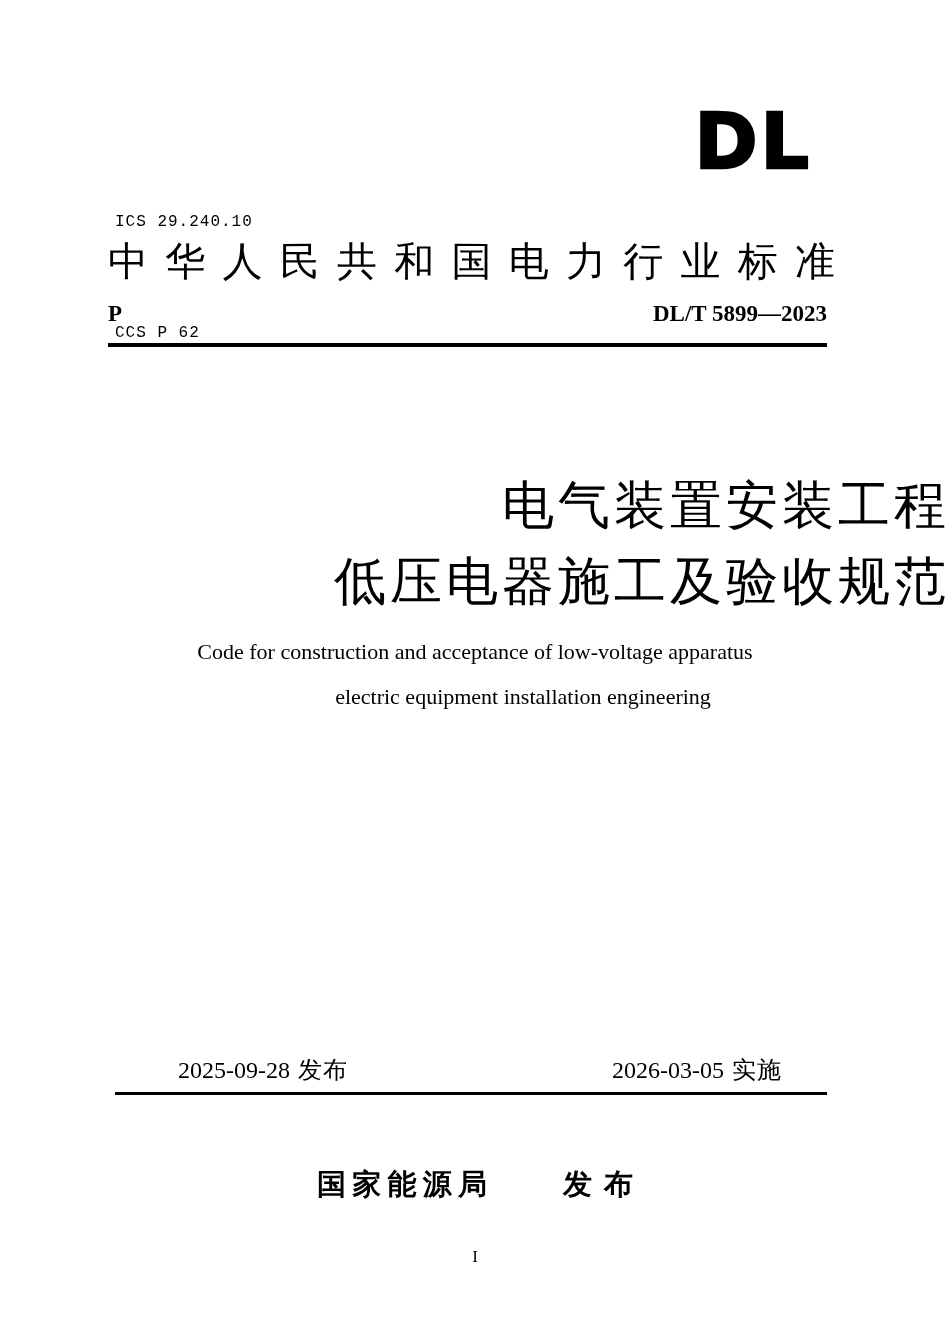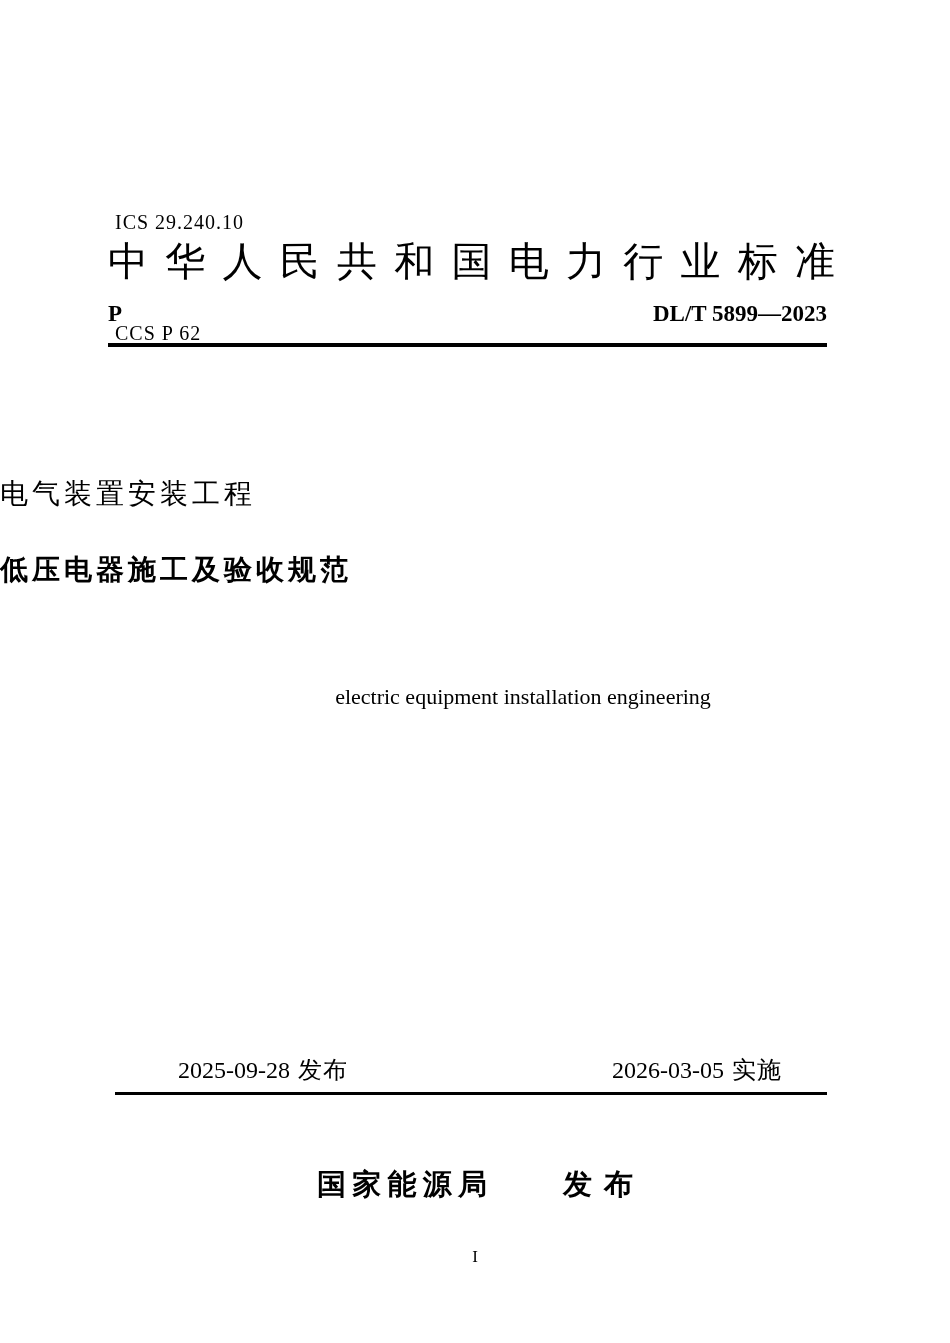--- a/index.html
+++ b/index.html
@@ -13,22 +13,22 @@
     color: #000000;
     font-family: "Liberation Serif", serif;
     overflow: hidden;
   }
 
   
   .meta-block {
     position: absolute;
     left: 115px;
     top: 130px;
-    font-family: Liberation Serif, serif;
-    font-size: 20px;
+    font-family: Liberation Mono, monospace;
+    font-size: 16px;
     line-height: 37px;
     letter-spacing: 1px;
     white-space: pre;
   }
 
   
   .dl-logo {
     position: absolute;
     top: 104px;
     right: 138px;
@@ -74,28 +74,28 @@
     top: 343px;
     width: 719px;
     height: 4px;
     background: #000000;
   }
 
   .title-cn {
     position: absolute;
     left: 0;
     width: 100%;
-    text-align: left;
-    font-family: "Liberation Serif", serif;
-    font-size: 28px;
+    text-align: right;
+    font-family: "Liberation Serif", serif;
+    font-size: 52px;
     letter-spacing: 4px;
     line-height: 1;
   }
   .title-cn-1 { top: 480px; }
-  .title-cn-2 { top: 556px; font-weight: bold; }
+  .title-cn-2 { top: 556px; }
 
   .title-en {
     position: absolute;
     left: 0;
     width: 100%;
     text-align: center;
     font-family: "Liberation Serif", serif;
     font-size: 22px;
     line-height: 1;
   }
@@ -163,20 +163,21 @@
 </head>
 <body>
 
 <div class="page">
 
   <div class="meta-block">
     <div>ICS 29.240.10</div>
     <div>CCS P 62</div>
   </div>
 
+  <div class="dl-logo">DL</div>
 
   <div class="series-heading">
       <span>中</span>
       <span>华</span>
       <span>人</span>
       <span>民</span>
       <span>共</span>
       <span>和</span>
       <span>国</span>
       <span>电</span>
@@ -190,20 +191,21 @@
   <div class="class-row">
     <span>P</span>
     <span>DL/T 5899—2023</span>
   </div>
 
   <div class="rule-top"></div>
 
   <div class="title-cn title-cn-1">电气装置安装工程</div>
   <div class="title-cn title-cn-2">低压电器施工及验收规范</div>
 
+  <div class="title-en title-en-1">Code for construction and acceptance of low-voltage apparatus</div>
   <div class="title-en title-en-2">electric equipment installation engineering</div>
 
   <div class="date-block date-issue">
     <span>2025-09-28</span><span class="cjk-label">发布</span>
   </div>
   <div class="date-block date-impl">
     <span>2026-03-05</span><span class="cjk-label">实施</span>
   </div>
 
   <div class="rule-bottom"></div>

